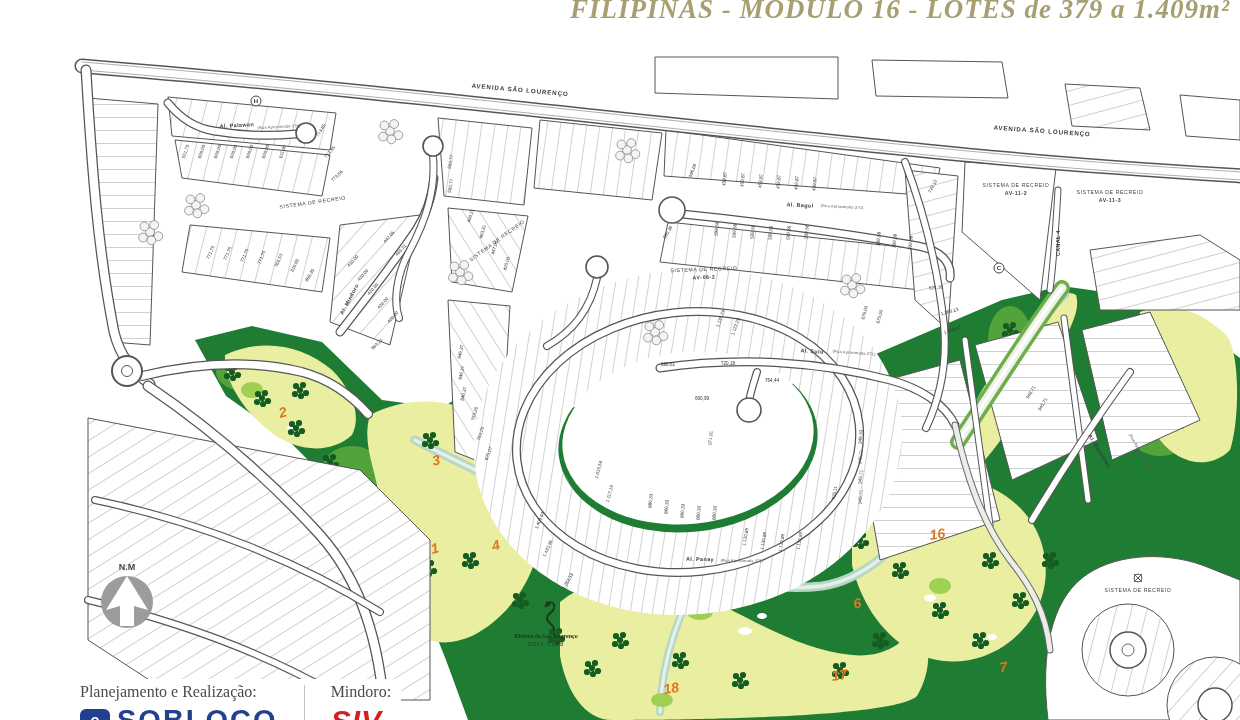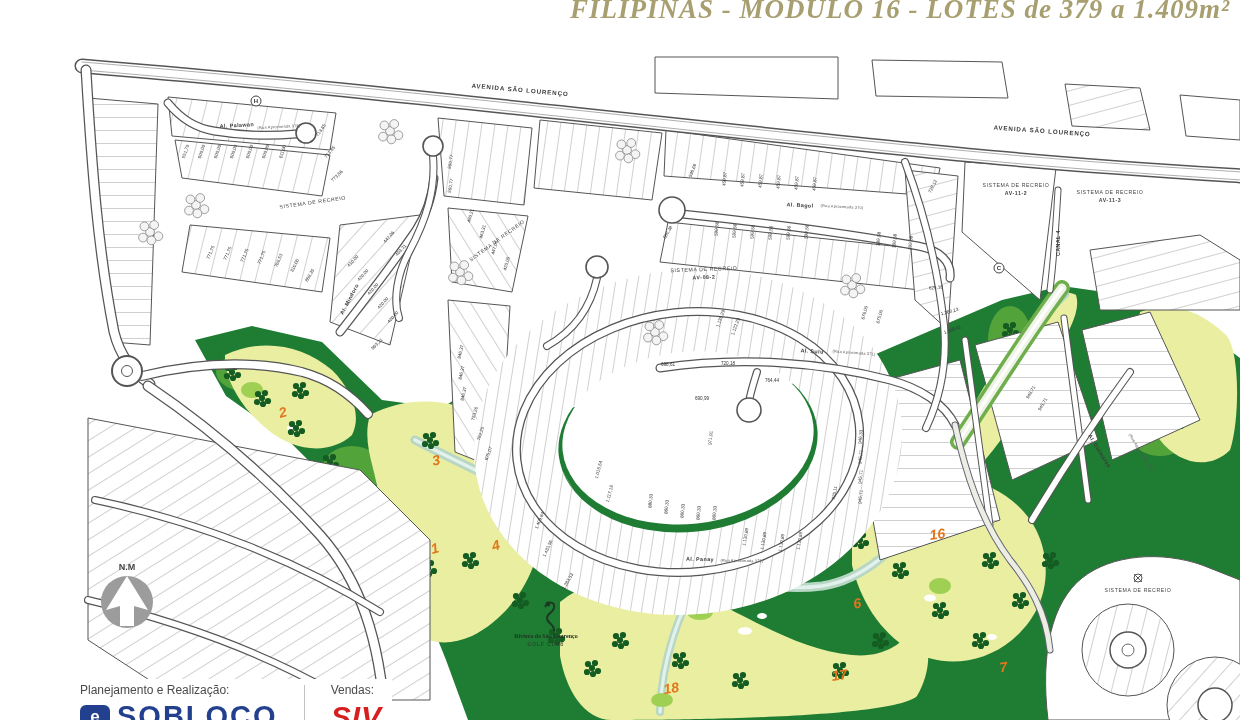--- a/index.html
+++ b/index.html
@@ -3,21 +3,21 @@
 <meta charset="utf-8">
 <style>
   html,body{margin:0;padding:0;width:1240px;height:720px;overflow:hidden;background:#fff;}
   #stage{position:relative;width:1240px;height:720px;background:#fff;font-family:"Liberation Sans",sans-serif;}
   #map-svg{position:absolute;left:0;top:0;}
   #plan-title{position:absolute;left:555px;top:-6px;width:690px;text-align:center;
     font-family:"Liberation Serif",serif;font-style:italic;font-weight:bold;
     font-size:27px;letter-spacing:1px;color:#a89f70;white-space:nowrap;}
   #footer{position:absolute;left:70px;top:679px;display:flex;align-items:flex-start;gap:26px;background:#fff;padding:4px 10px 0 10px;}
   .f-col{display:flex;flex-direction:column;}
-  .f-label{font-family:Liberation Sans, sans-serif;font-size:12px;color:#4a4a4a;margin-bottom:3px;}
+  .f-label{font-family:Liberation Serif, serif;font-size:16px;color:#4a4a4a;margin-bottom:3px;}
   .f-brandrow{display:flex;align-items:center;gap:7px;}
   .sobloco-mark{width:30px;height:24px;border-radius:6px;background:#23408f;color:#fff;
     display:flex;align-items:center;justify-content:center;font-weight:bold;font-size:17px;}
   .sobloco-text{font-weight:bold;font-size:29px;color:#23408f;letter-spacing:2px;}
   .f-divider{width:1px;align-self:stretch;background:#c2c2c2;margin-top:2px;}
   .siv-text{font-weight:bold;font-style:italic;font-size:30px;color:#d6201f;letter-spacing:1px;}
   
   text{font-family:"Liberation Sans",sans-serif;}
   .street-label{font-size:5.4px;font-weight:bold;fill:#3a3a3a;letter-spacing:.4px;}
   .street-sub{font-size:3.9px;fill:#555;letter-spacing:.2px;}
@@ -627,17 +627,17 @@
   <div id="footer">
     <div class="f-col">
       <span class="f-label">Planejamento e Realização:</span>
       <span class="f-brandrow">
         <span class="sobloco-mark">e</span>
         <span class="sobloco-text">SOBLOCO</span>
       </span>
     </div>
     <div class="f-divider"></div>
     <div class="f-col">
-      <span class="f-label">Vendas:</span>
+      <span class="f-label">Mindoro:</span>
       <span class="siv-text">SIV</span>
     </div>
   </div>
 </div>
 
 </body></html>

